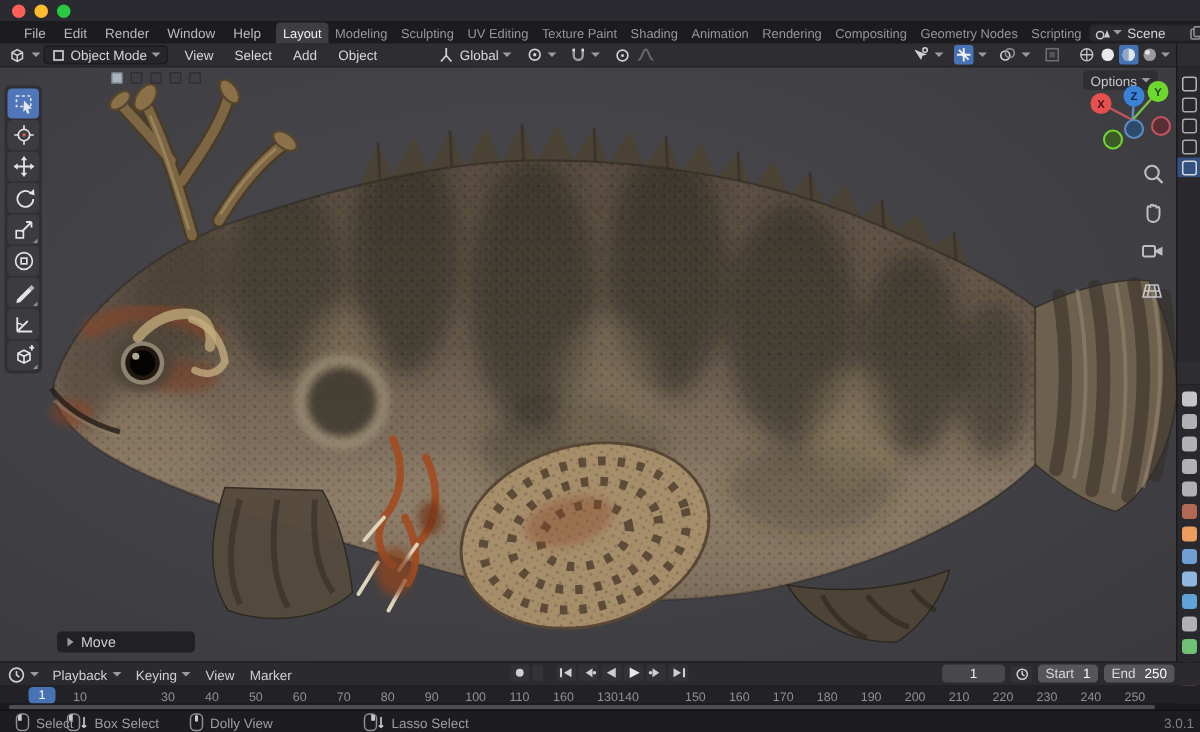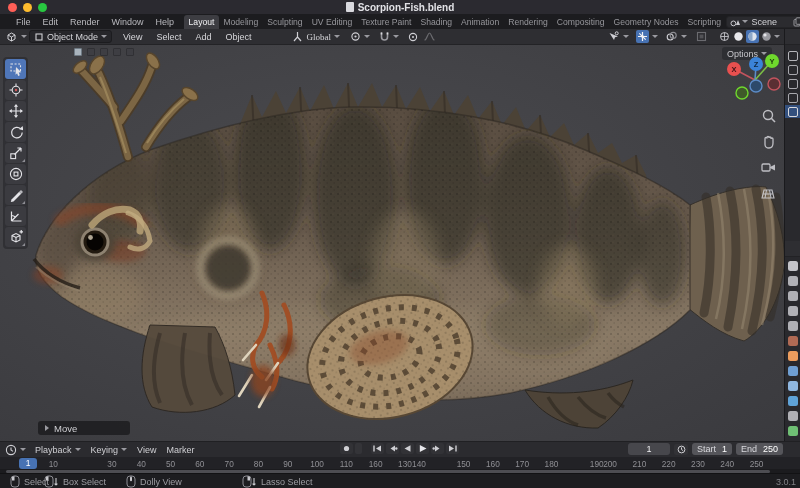--- a/index.html
+++ b/index.html
@@ -36,21 +36,21 @@
   
   .vph { position:absolute; left:0; top:29px; width:784px; height:16px; background:#2e2e32;
          display:flex; align-items:center; font-size:9px; color:#d6d6da; border-bottom:1px solid #232326; }
   .vph .menu { padding:0 7px; }
   .mode-chip { display:flex; align-items:center; gap:3px; height:13px; background:#26262a;
                border:1px solid #1c1c1f; border-radius:3px; padding:0 4px; margin-left:2px; }
   .hgrp { display:flex; align-items:center; gap:3px; }
   .hicon { width:13px; height:13px; display:flex; align-items:center; justify-content:center; border-radius:2px; }
   .hicon.blue { background:#4772b3; }
   .hicon.dim { opacity:.38; }
-  .center-grp { margin-left:34px;font-family:Liberation Serif, serif; }
+  .center-grp { margin-left:34px; }
   .right-grp { margin-left:auto; margin-right:4px; }
 
   
   .main { position:absolute; left:0; top:45px; width:784px; height:396px;
           background:radial-gradient(ellipse at 45% 42%, #4b4b4f 0%, #434347 48%, #3a3a3e 100%); overflow:hidden; }
   .fishsvg { position:absolute; left:0; top:0; }
 
   .toolcol { position:absolute; left:3px; top:12px; display:flex; flex-direction:column; gap:1px;
              background:#303034; padding:2px; border-radius:4px; }
   .tool { width:21px; height:20px; background:#3b3b40; border-radius:3px; display:flex;
@@ -113,24 +113,20 @@
   svg { display:block; }
 </style>
 </head>
 <body>
 
 <div class="titlebar">
   <div class="lights">
     <span class="light" id="lt-r" style="background: rgb(255, 95, 87);"></span>
     <span class="light" id="lt-y" style="background: rgb(254, 188, 46);"></span>
     <span class="light" id="lt-g" style="background: rgb(40, 200, 64);"></span>
-  </div>
-  <div class="win-title">
-    <span class="doc-icon"></span>
-    <span>Scorpion-Fish.blend</span>
   </div>
 </div>
 
 <div class="topbar">
   <svg class="b-logo" viewBox="0 0 16 11">
     <circle cx="9.5" cy="5.5" r="4.6" fill="#e87d0d"></circle>
     <circle cx="10.8" cy="4.6" r="2.1" fill="#f4f4f6"></circle>
     <path d="M1 7 L7 2 L5 7 Z" fill="#2f6ea8"></path>
   </svg>
   <span id="topbar-menus" style="display:flex;">
@@ -685,21 +681,21 @@
     <span class="tick" style="left: 287.77px;">90</span>
     <span class="tick" style="left: 317.07px;">100</span>
     <span class="tick" style="left: 346.37px;">110</span>
     <span class="tick" style="left: 375.67px;">160</span>
     <span class="tick" style="left: 404.97px;">130</span>
     <span class="tick" style="left: 419px;">140</span>
     <span class="tick" style="left: 463.57px;">150</span>
     <span class="tick" style="left: 492.87px;">160</span>
     <span class="tick" style="left: 522.17px;">170</span>
     <span class="tick" style="left: 551.47px;">180</span>
-    <span class="tick" style="left: 580.77px; margin-left: 16px;">190</span>
+    <span class="tick" style="left: 580.77px;">190</span>
     <span class="tick" style="left: 610.07px;">200</span>
     <span class="tick" style="left: 639.37px;">210</span>
     <span class="tick" style="left: 668.67px;">220</span>
     <span class="tick" style="left: 697.97px;">230</span>
     <span class="tick" style="left: 727.27px;">240</span>
     <span class="tick" style="left: 756.57px;">250</span>
   </div>
 <div class="hscroll">
     <span class="bar"></span>
   </div>

